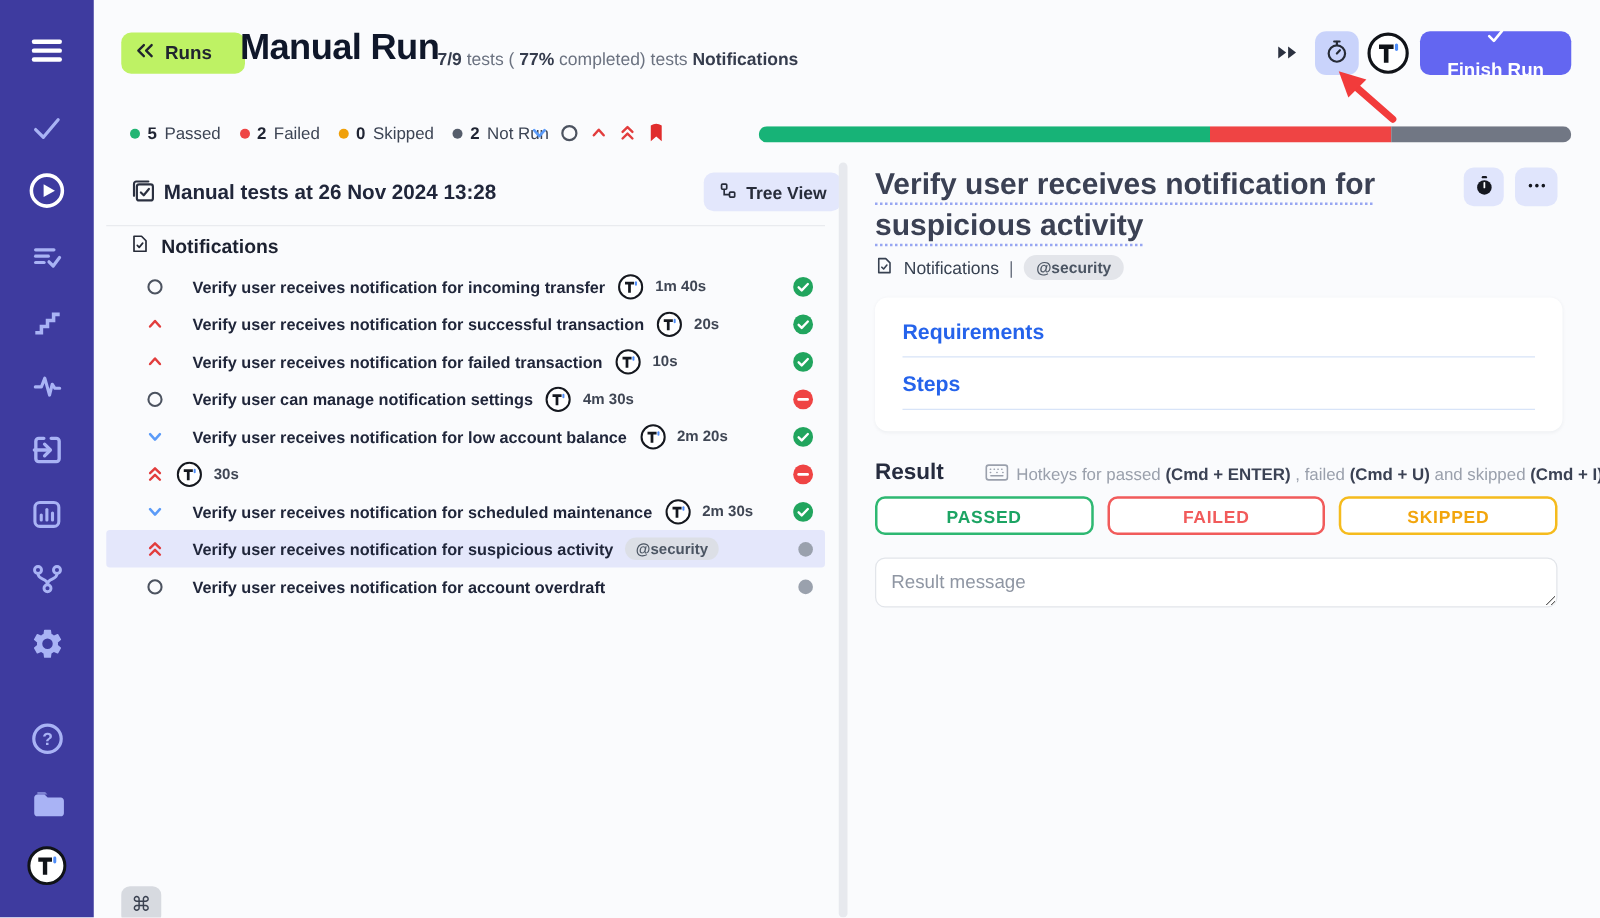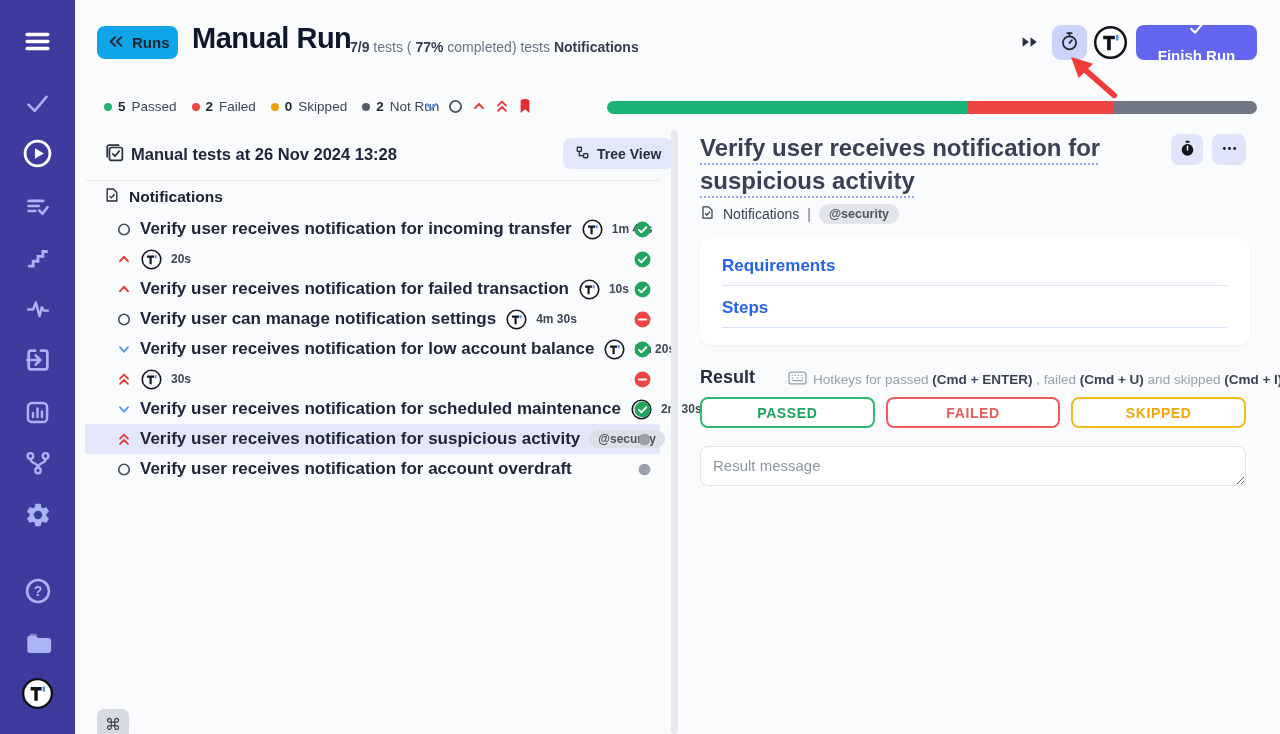--- a/index.html
+++ b/index.html
@@ -4,21 +4,21 @@
 <style>
   * { margin:0; padding:0; box-sizing:border-box; }
   html,body { width:1280px; height:734px; overflow:hidden; }
   body { position:relative; background:#fafbfd; font-family:"Liberation Sans", sans-serif; color:#1f2433; }
 
   
   .sidebar { position:absolute; left:0; top:0; width:75px; height:734px; background:#3e3b9f; z-index:5; }
   .s-icon { position:absolute; left:50%; transform:translateX(-50%); width:34px; height:34px; display:flex; align-items:center; justify-content:center; cursor:pointer; }
 
   
-  .runs-btn { position:absolute; left:97px; top:26px; height:33px; padding:0 8px 0 11px; background:#0ea5e9; border:none; border-radius:8px; display:flex; align-items:center; gap:8px; font-family:inherit; font-size:15px; font-weight:700; color:#20242f; cursor:pointer; }
+  .runs-btn { position:absolute; left:97px; top:26px; height:33px; padding:0 26px 0 11px; background:#bef264; border:none; border-radius:8px; display:flex; align-items:center; gap:8px; font-family:inherit; font-size:15px; font-weight:700; color:#20242f; cursor:pointer; }
   .page-title { position:absolute; left:192px; top:22px; font-size:29px; font-weight:800; letter-spacing:-0.5px; color:#0f172a; }
   .subtitle { position:absolute; left:350px; top:39px; font-size:14px; color:#6b7280; white-space:pre; }
   .subtitle b { color:#353c4d; }
   .ff-icon { position:absolute; left:1021px; top:35px; cursor:pointer; }
   .timer-btn { position:absolute; left:1052px; top:25px; width:35px; height:35px; background:#c9d3fb; border:none; border-radius:9px; display:flex; align-items:center; justify-content:center; cursor:pointer; }
   .logo-top { position:absolute; left:1093px; top:25px; width:35px; height:35px; display:flex; align-items:center; justify-content:center; cursor:pointer; }
   .finish-btn { position:absolute; left:1136px; top:25px; width:121px; height:35px; background:#6366f1; border:none; border-radius:8px; display:flex; align-items:center; justify-content:center; gap:8px; color:#fff; font-family:inherit; font-size:15px; font-weight:700; cursor:pointer;flex-direction:column; }
   .red-arrow { position:absolute; left:1066px; top:55px; z-index:9; pointer-events:none; }
 
   
@@ -34,21 +34,21 @@
   
   .run-head-icon { position:absolute; left:104px; top:142px; }
   .run-title { position:absolute; left:131px; top:145px; font-size:16.5px; font-weight:700; color:#20263a; }
   .tree-btn { position:absolute; left:563px; top:138px; height:31px; padding:0 12px; background:#e3e7fc; border:none; border-radius:8px; display:flex; align-items:center; gap:7px; font-family:inherit; font-size:14px; font-weight:600; color:#272c3a; cursor:pointer; }
   .list-div { position:absolute; left:85px; top:180px; width:575px; height:1px; background:#e9ebef; }
   .suite-head { position:absolute; left:104px; top:186px; display:flex; align-items:center; gap:9px; font-size:15.5px; font-weight:700; color:#1c2130; }
   .rows { position:absolute; left:85px; top:214px; width:575px; }
   .trow { position:relative; height:30px; display:flex; align-items:center; padding-left:32px; border-radius:3px; cursor:pointer; }
   .trow.sel { background:#e4e7fb; }
   .trow .pfx { width:14px; display:flex; justify-content:center; }
-  .trow .ttl { margin-left:9px; font-size:17px; font-weight:600; color:#20263a; white-space:nowrap; }
+  .trow .ttl { margin-left:23px; font-size:13px; font-weight:600; color:#20263a; white-space:nowrap; }
   .trow .chip { margin-left:10px; display:flex; }
   .trow .dur { margin-left:9px; font-size:12px; font-weight:700; color:#3f4654; white-space:nowrap; }
   .trow .tag { margin-left:9px; font-size:12px; font-weight:700; color:#4b5563; background:#dcdfe6; border-radius:10px; padding:2px 9px; }
   .trow .st { position:absolute; right:9px; display:flex; }
   .vdivider { position:absolute; left:671px; top:130px; width:7px; height:604px; background:#e7e9ee; border-radius:4px; }
 
   
   .d-title { position:absolute; left:700px; top:131px; width:465px; font-size:24px; font-weight:800; color:#3b4154; line-height:33px; text-decoration:underline dotted #97a6f2; text-decoration-thickness:2px; text-underline-offset:7px; }
   .d-timer-btn, .d-more-btn { position:absolute; top:134px; height:31px; background:#e0e5fc; border:none; border-radius:8px; display:flex; align-items:center; justify-content:center; cursor:pointer; }
   .d-timer-btn { left:1171px; width:32px; }
@@ -310,20 +310,21 @@
             <polyline points="5.2,9.4 7.8,12 13,6.6" fill="none" stroke="#fff" stroke-width="2" stroke-linecap="round" stroke-linejoin="round"></polyline>
           </svg>
         </span>
       </div>
       <div class="trow">
         <span class="pfx">
           <svg viewBox="0 0 16 16" width="14" height="14">
             <polyline points="3.5,10.5 8,5.5 12.5,10.5" fill="none" stroke="#e23d3d" stroke-width="2.3" stroke-linecap="round" stroke-linejoin="round"></polyline>
           </svg>
         </span>
+        <span class="ttl">Verify user receives notification for successful transaction</span>
         <span class="chip">
           <svg viewBox="0 0 22 22" width="21" height="21">
             <circle cx="11" cy="11" r="9.7" fill="#fff" stroke="#15181f" stroke-width="1.7"></circle>
             <path d="M6.3 6.8h7.6v2.3h-2.7V16H8.9V9.1H6.3z" fill="#15181f"></path>
             <rect x="14.6" y="6.2" width="1.7" height="3.8" rx="0.85" fill="#4f8df9"></rect>
           </svg>
         </span>
         <span class="dur">20s</span>
         <span class="st">
           <svg viewBox="0 0 18 18" width="17" height="17">

